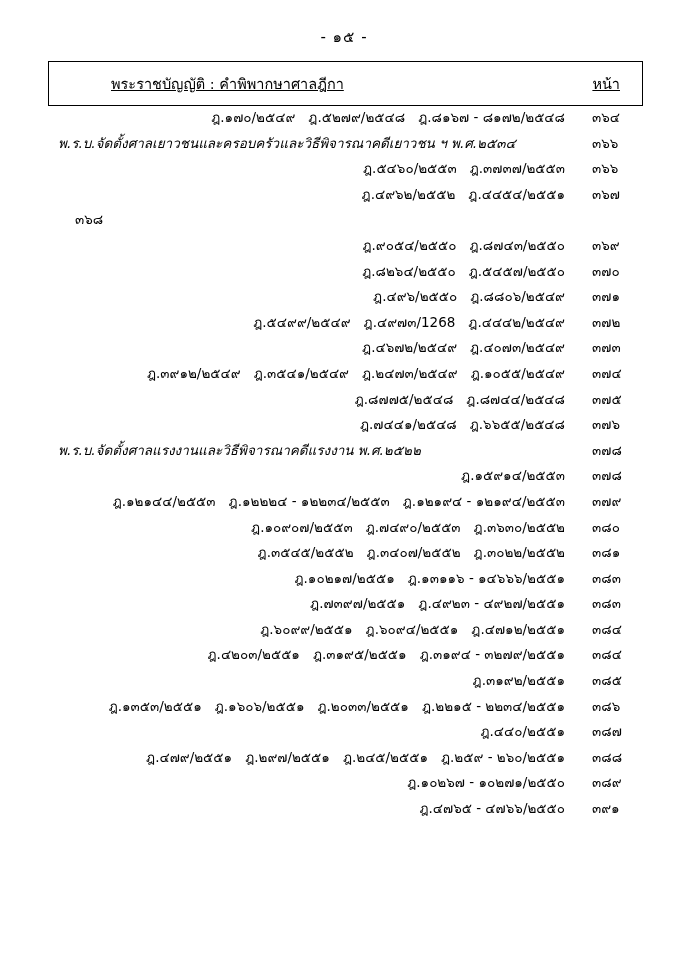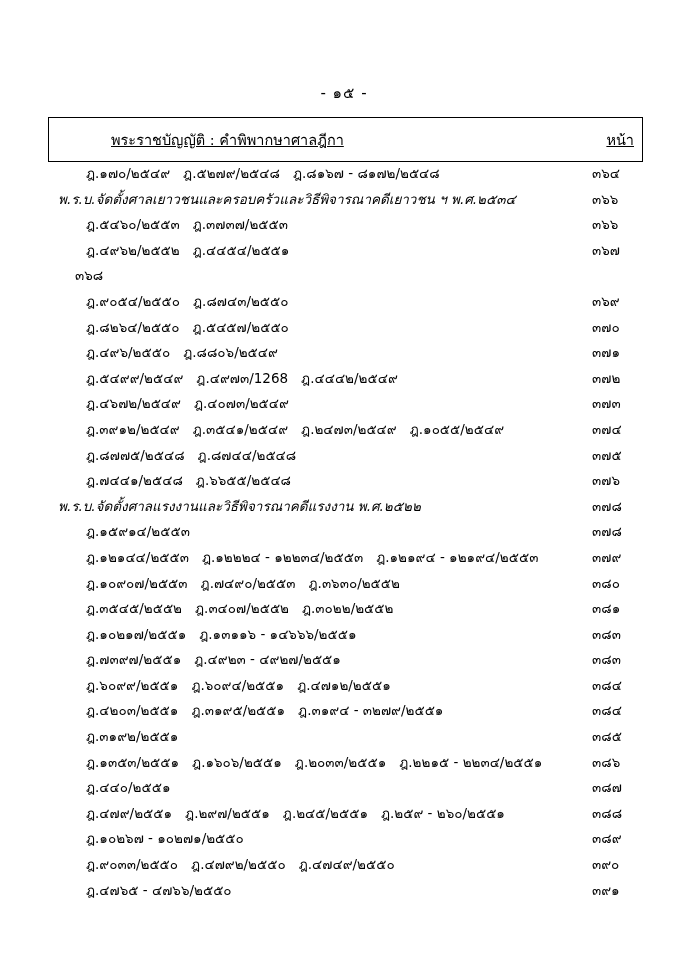--- a/index.html
+++ b/index.html
@@ -22,21 +22,21 @@
     box-sizing: border-box;
     padding: 0;
     position: relative;
   }
 
   
   .folio {
     text-align: center;
     font-size: 15px;
     letter-spacing: 1px;
-    padding-top: 86px;
+    padding-top: 30px;
     line-height: 1;
     white-space: pre;
   }
 
   
   .header-box {
     margin: 16px 45px 0 48px;
     border: 1.5px solid #000;
     box-sizing: border-box;
     height: 45px;
@@ -47,21 +47,21 @@
   .header-title {
     font-size: 14.5px;
     text-decoration: underline;
     margin-left: 62px;
     white-space: nowrap;
   }
   .header-page {
     font-size: 14.5px;
     text-decoration: underline;
     position: absolute;
-    right: 8px;
+    right: 22px;
     white-space: nowrap;
     margin-left: 32px;
   }
 
   
   .rows {
     margin: 0 45px 0 48px;
     position: relative;
   }
   .row {
@@ -71,20 +71,21 @@
     position: relative;
   }
   .row-entries {
     flex: 1 1 auto;
     font-size: 13.5px;
     white-space: nowrap;
     overflow: hidden;
   }
   .row.case .row-entries {
     padding-left: 38px;
+    text-align: right;
   }
   .row.section .row-entries {
     padding-left: 10px;
     font-style: italic;
   }
   .row-page {
     flex: 0 0 auto;
     width: 78px;
     text-align: left;
     padding-left: 27px;
@@ -213,22 +214,18 @@
       </div>
       <div class="row case">
         <div class="row-entries"><span class="entry">ฎ.๔๗๙/๒๕๕๑</span><span class="entry">ฎ.๒๙๗/๒๕๕๑</span><span class="entry">ฎ.๒๔๕/๒๕๕๑</span><span class="entry">ฎ.๒๕๙ - ๒๖๐/๒๕๕๑</span></div>
         <div class="row-page">๓๘๘</div>
       </div>
       <div class="row case">
         <div class="row-entries"><span class="entry">ฎ.๑๐๒๖๗ - ๑๐๒๗๑/๒๕๕๐</span></div>
         <div class="row-page">๓๘๙</div>
       </div>
       <div class="row case">
-        <div class="row-entries"><span class="entry">ฎ.๙๐๓๓/๒๕๕๐</span><span class="entry">ฎ.๔๗๙๒/๒๕๕๐</span><span class="entry">ฎ.๔๗๔๙/๒๕๕๐</span></div>
-        <div class="row-page">๓๙๐</div>
-      </div>
-      <div class="row case">
         <div class="row-entries"><span class="entry">ฎ.๔๗๖๕ - ๔๗๖๖/๒๕๕๐</span></div>
         <div class="row-page">๓๙๑</div>
       </div>
     </div>
 
 </div>
 
 </body></html>

